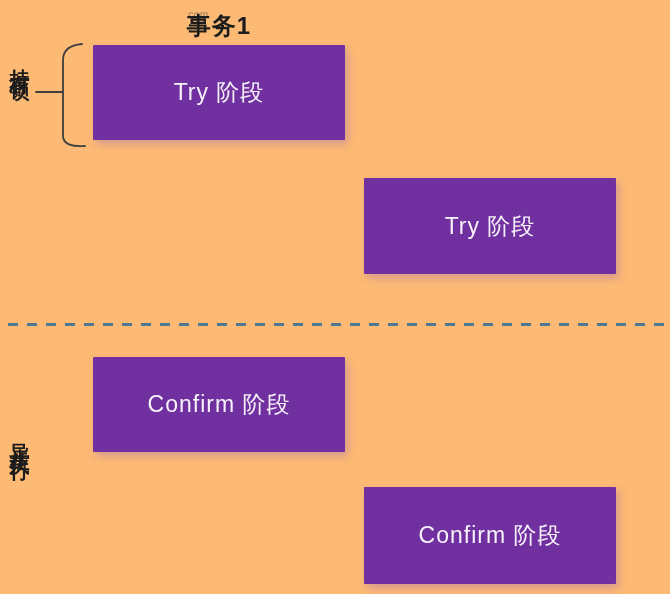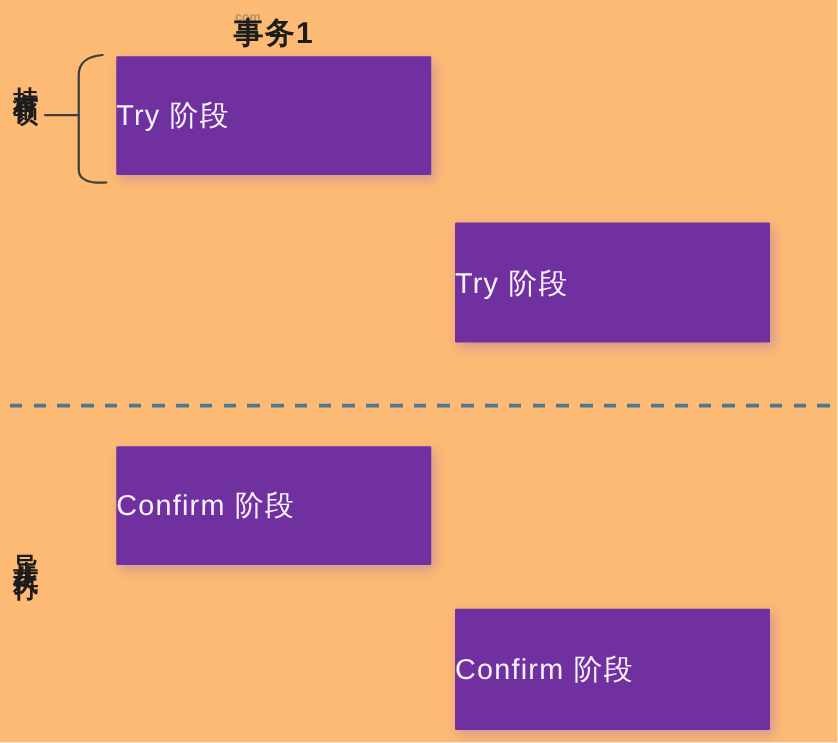--- a/index.html
+++ b/index.html
@@ -24,20 +24,21 @@
     color: var(--label-text, #1c1c1c);
     letter-spacing: 1px;
   }
   .phase-box {
     position: absolute;
     width: 252px;
     background: var(--box-fill, #7030A0);
     color: var(--box-text, #f7f2fa);
     display: flex;
     align-items: center;
+    justify-content: center;
     font-size: 23px;
     letter-spacing: 1px;
     border-radius: 1px;
     box-shadow: 3px 4px 9px rgba(146, 98, 186, 0.38);
   }
   .v-label {
     position: absolute;
     writing-mode: vertical-rl;
     text-orientation: upright;
     font-size: 20px;

